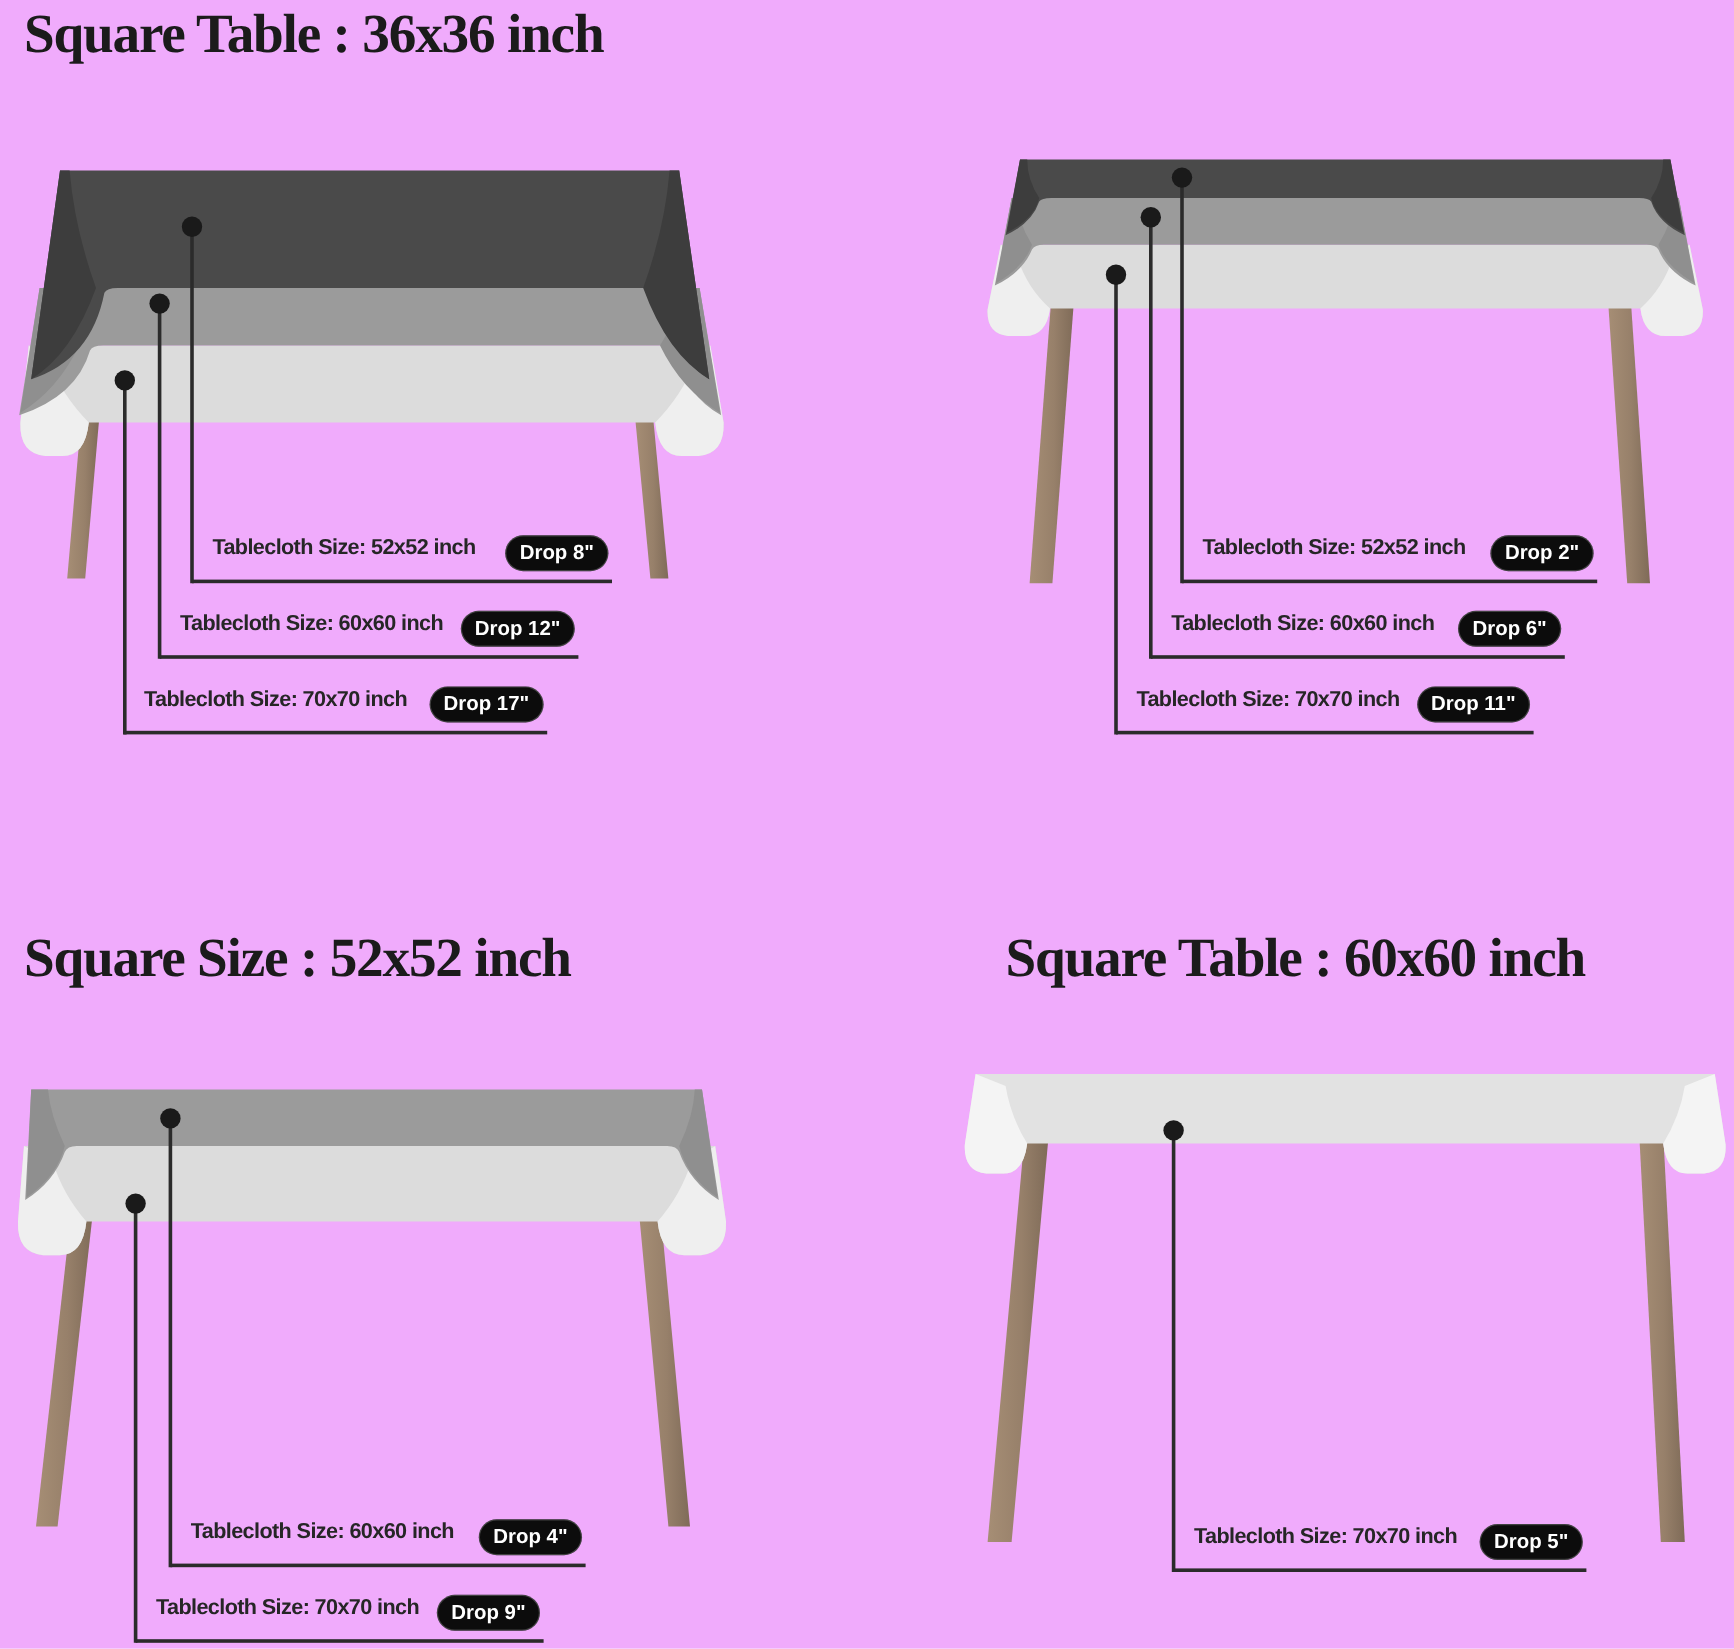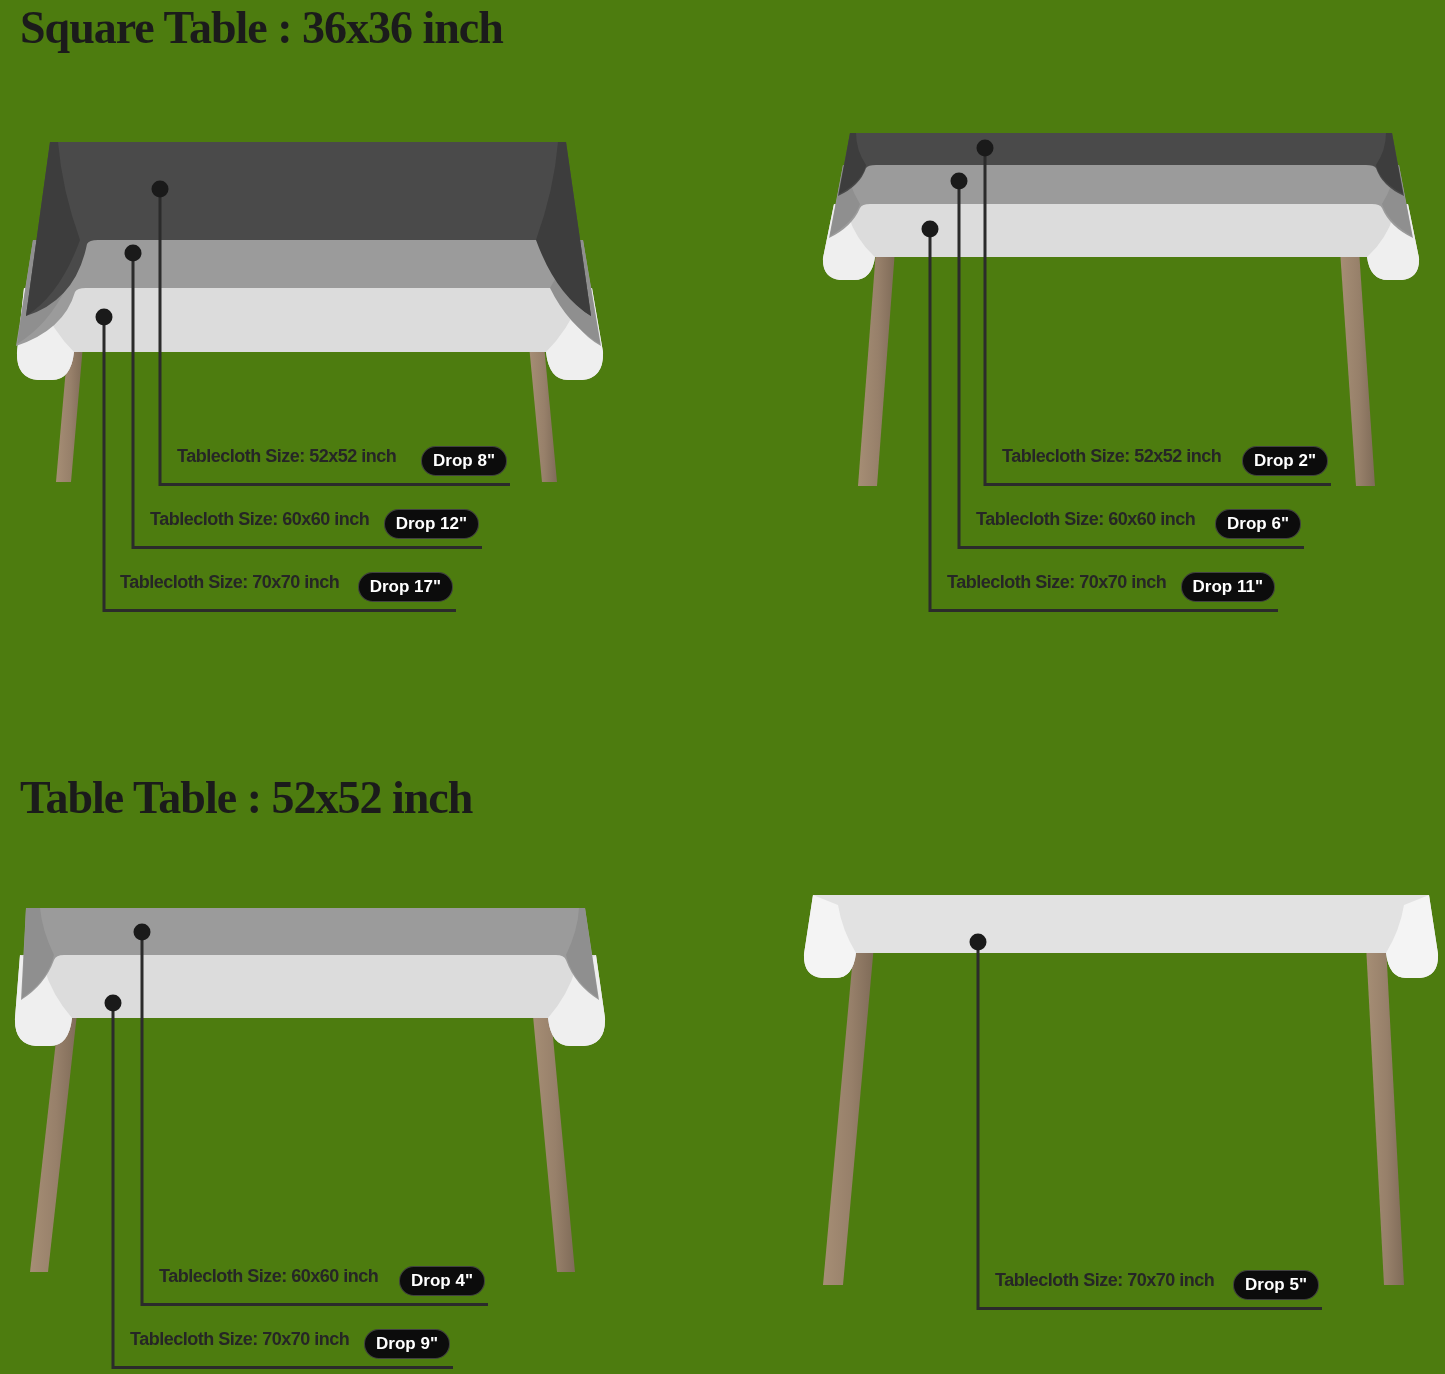--- a/index.html
+++ b/index.html
@@ -1,16 +1,16 @@
 <!DOCTYPE html>
 <html><head>
 <meta charset="utf-8">
 <style>
   html,body{margin:0;padding:0;background:#fff;}
-  .canvas{position:relative;width:1445px;height:1374px;background:#4d7c0f;overflow:hidden;
+  .canvas{position:relative;width:1445px;height:1374px;background:#f0abfc;overflow:hidden;
           font-family:"Liberation Sans",sans-serif;}
   .art{position:absolute;left:0;top:0;width:1445px;height:1374px;}
   .panel{position:absolute;width:722px;height:687px;}
   h2.title{position:absolute;margin:0;font-family:"Liberation Serif",serif;font-weight:700;
            font-size:46px;line-height:56px;letter-spacing:-1px;color:#1b1b1b;white-space:nowrap;}
   .label{position:absolute;box-sizing:border-box;height:40px;display:flex;align-items:flex-start;
          justify-content:space-between;gap:8px;padding:0 3px 6px 17px;
          border-bottom:3px solid #2b2b2b;}
   .ltext{font-size:18px;font-weight:700;letter-spacing:-0.5px;color:#262626;white-space:nowrap;}
   .pill{background:#0c0c0c;color:#ffffff;font-weight:700;font-size:17px;line-height:1;
@@ -126,31 +126,32 @@
       <span class="ltext">Tablecloth Size: 60x60 inch</span>
       <span class="pill">Drop 6"</span>
     </div>
     <div class="label" style="left:207px;top:572px;width:348px">
       <span class="ltext">Tablecloth Size: 70x70 inch</span>
       <span class="pill">Drop 11"</span>
     </div>
   </div>
 
   <div class="panel" style="left:0;top:687px">
-    <h2 class="title" style="left:20px;top:83px">Table Table : 52x52 inch</h2>
+    <h2 class="title" style="left:20px;top:83px">Square Size : 52x52 inch</h2>
     <div class="label" style="left:142px;top:579px;width:346px">
       <span class="ltext">Tablecloth Size: 60x60 inch</span>
       <span class="pill">Drop 4"</span>
     </div>
     <div class="label" style="left:113px;top:642px;width:340px">
       <span class="ltext">Tablecloth Size: 70x70 inch</span>
       <span class="pill">Drop 9"</span>
     </div>
   </div>
 
   <div class="panel" style="left:723px;top:687px">
+    <h2 class="title" style="left:115px;top:83px">Square Table : 60x60 inch</h2>
     <div class="label" style="left:255px;top:583px;width:344px">
       <span class="ltext">Tablecloth Size: 70x70 inch</span>
       <span class="pill">Drop 5"</span>
     </div>
   </div>
 
 </div>
 
 </body></html>

